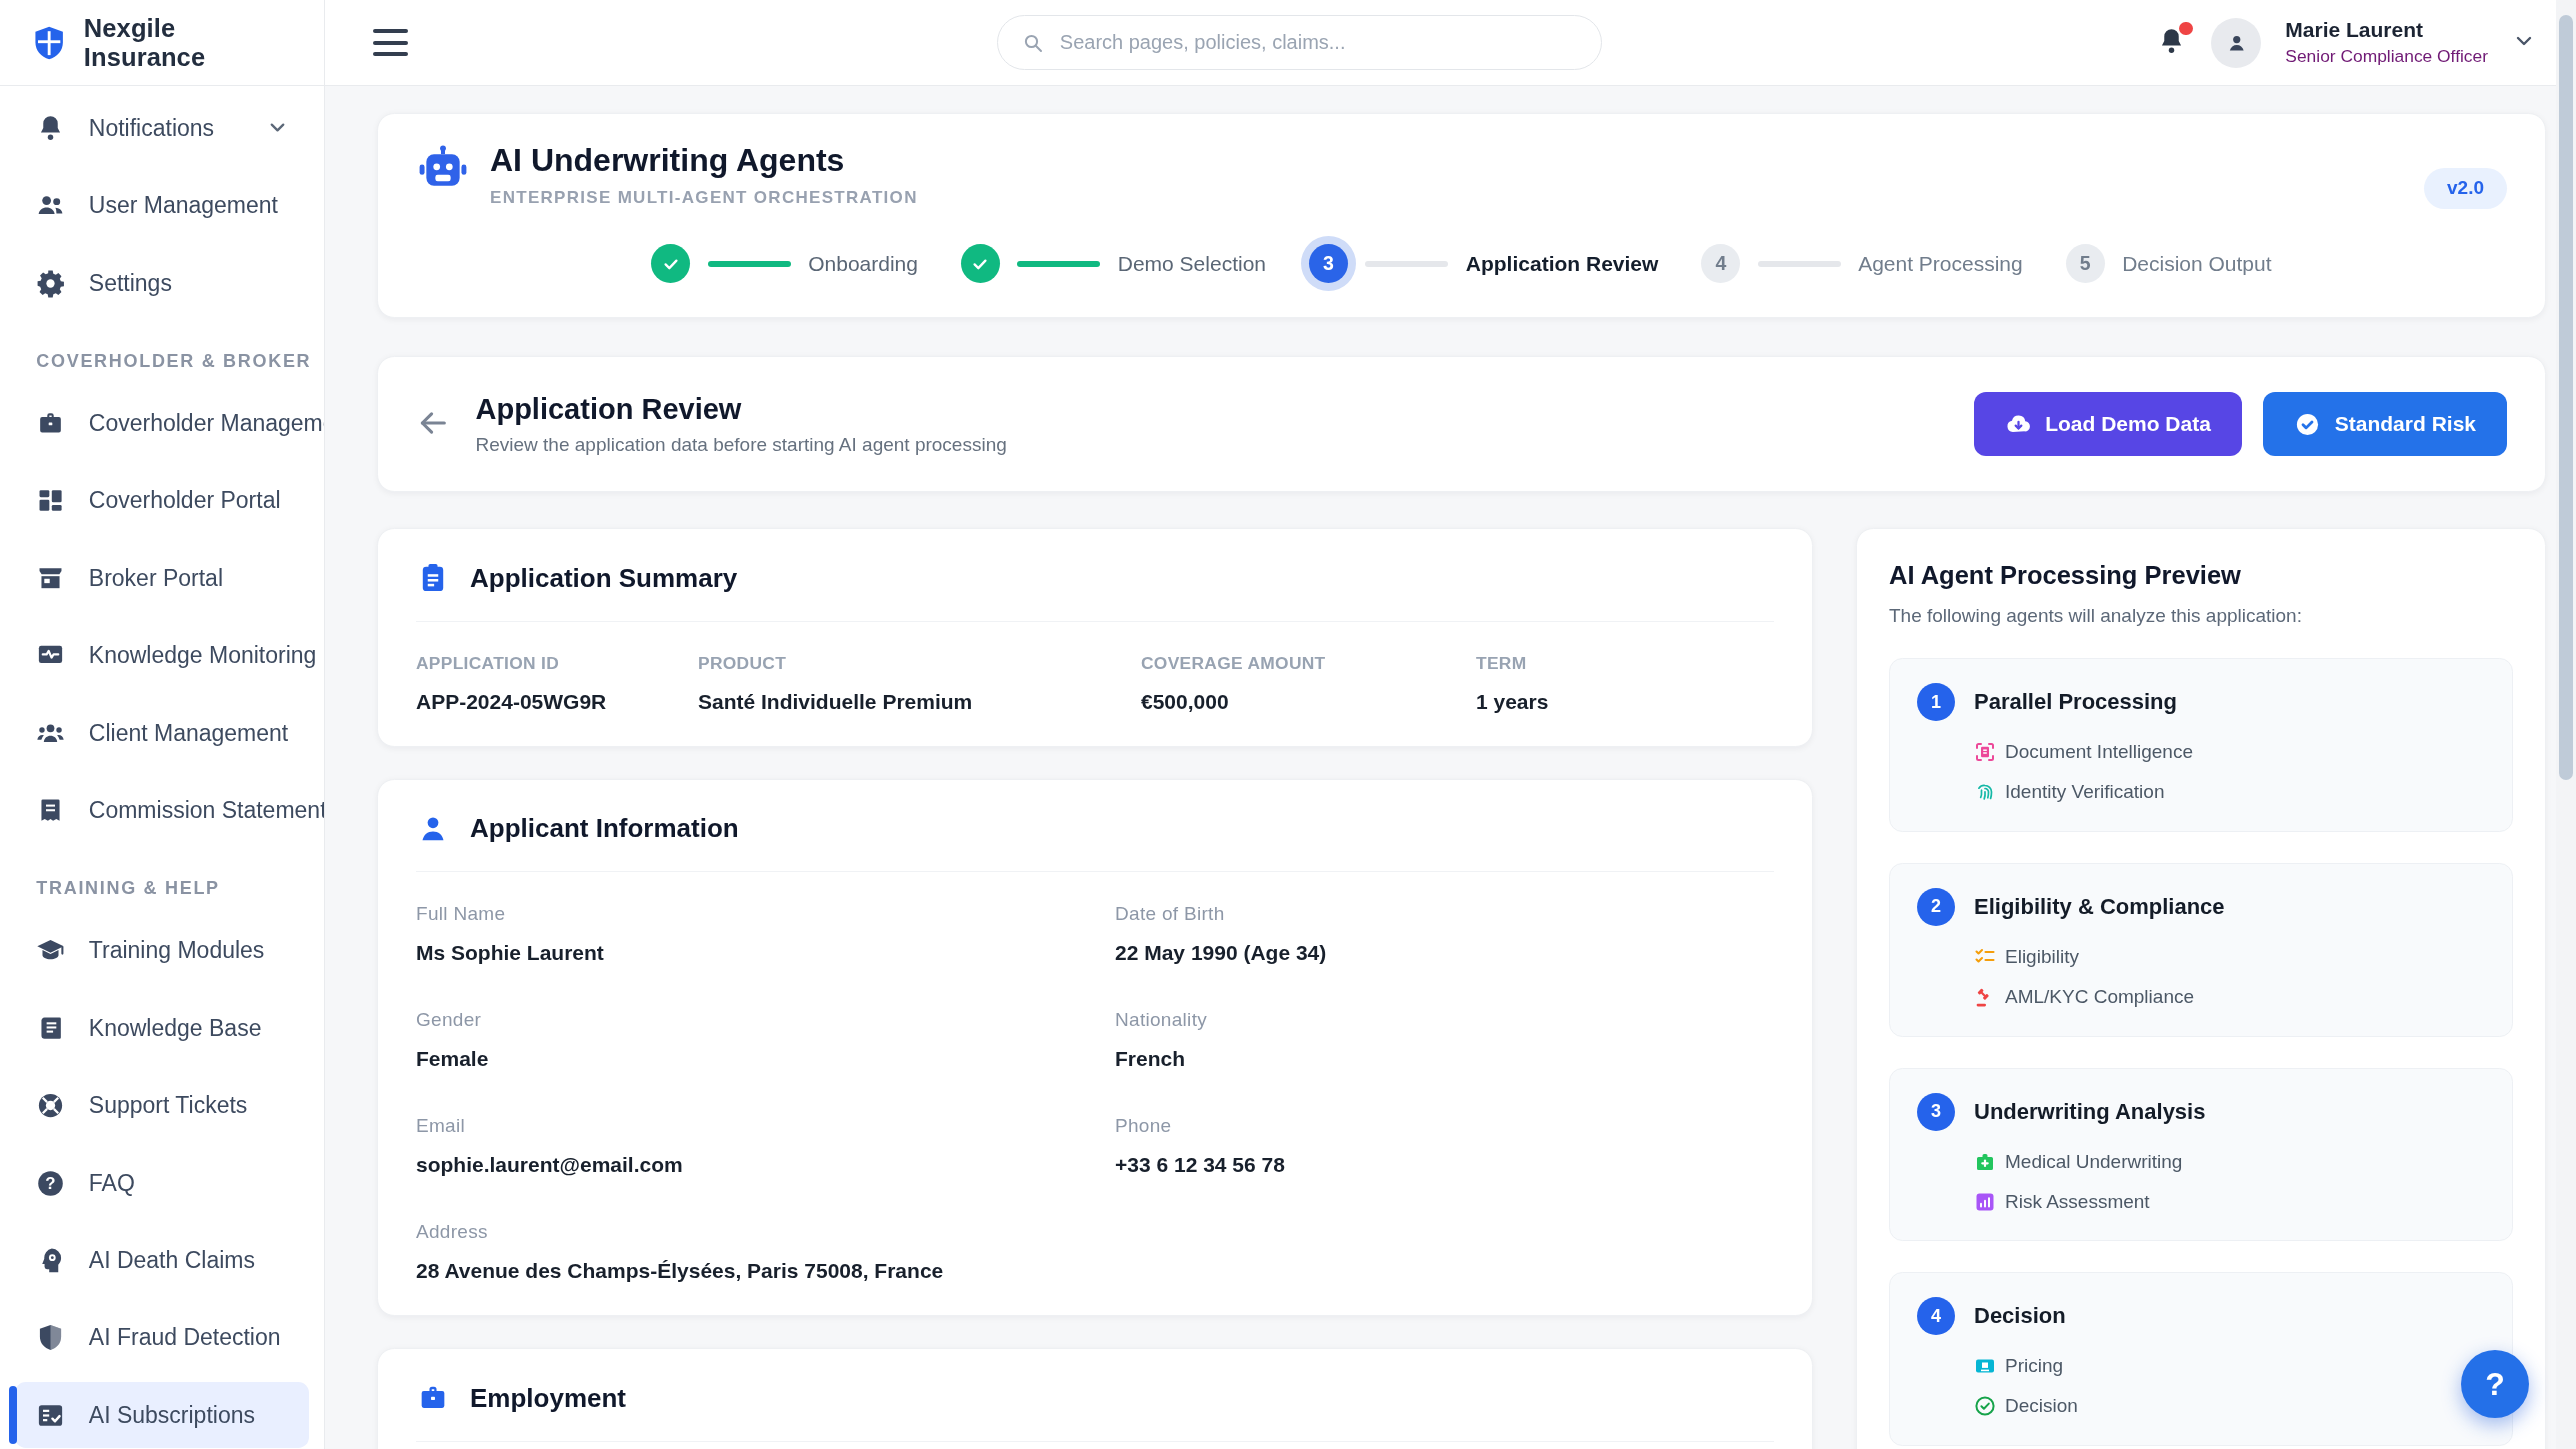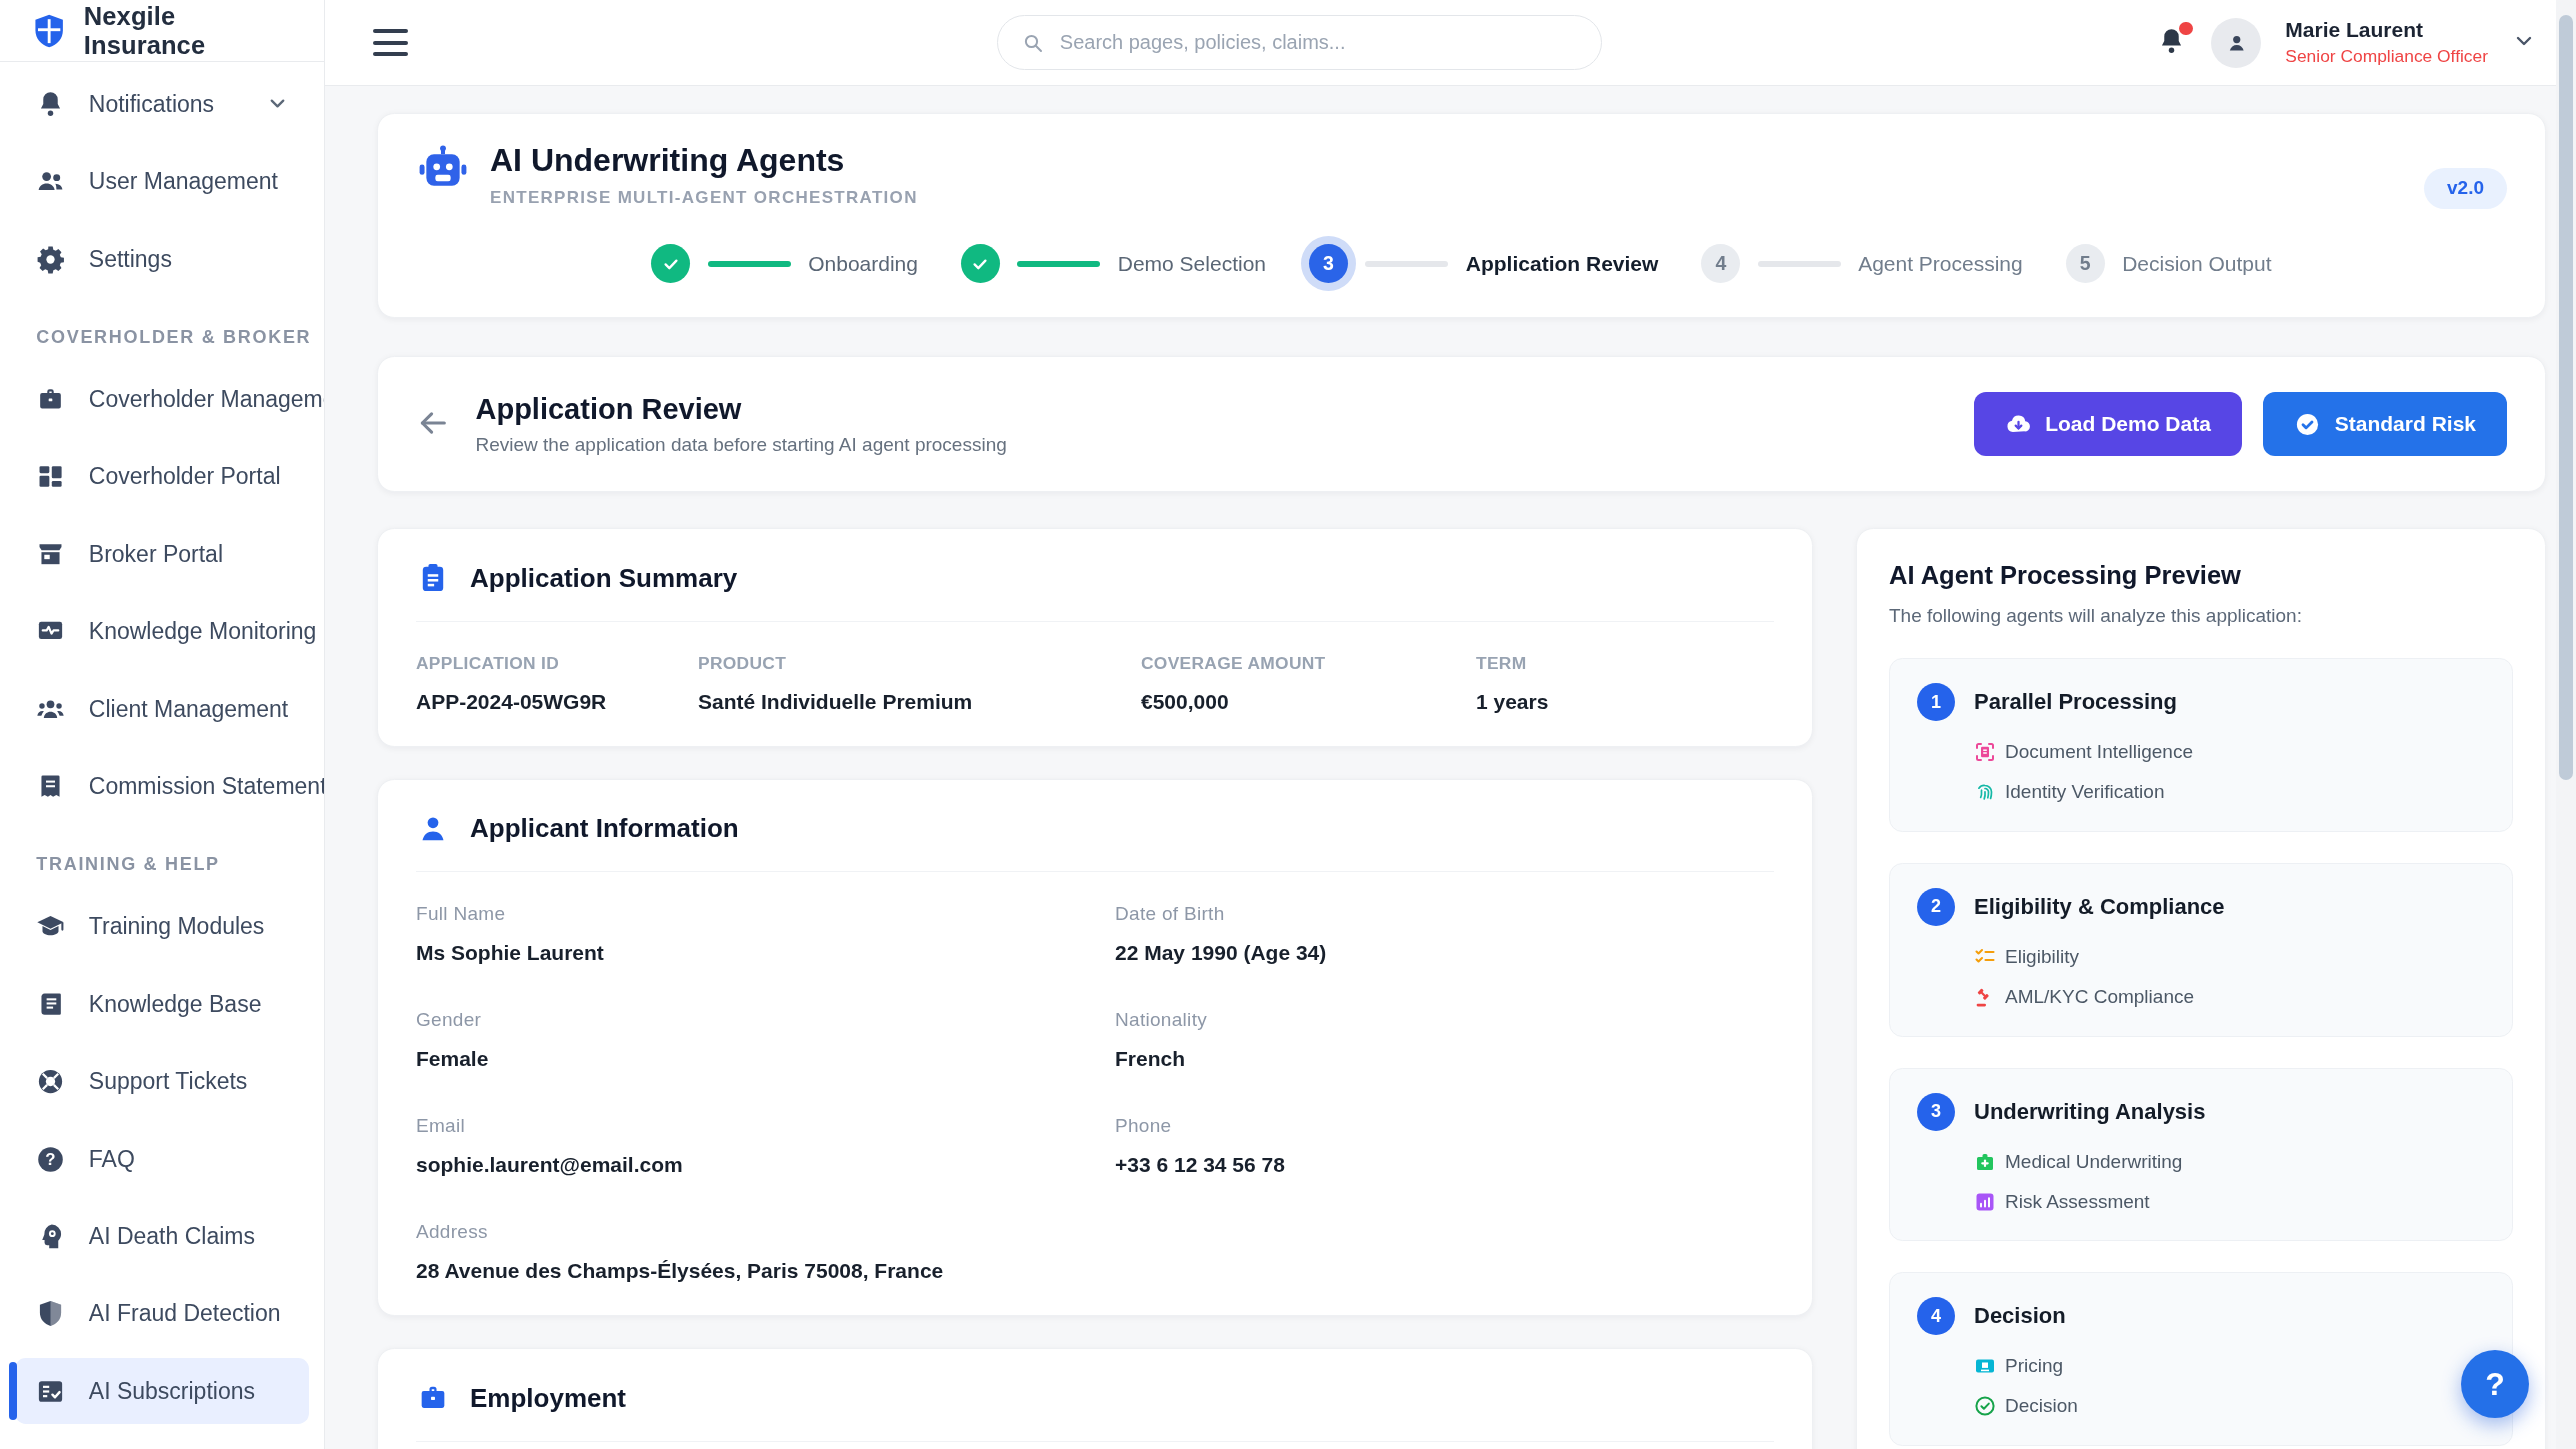--- a/index.html
+++ b/index.html
@@ -1,21 +1,21 @@
 <!DOCTYPE html>
 <html style="font-size:10.7px"><head>
 <meta charset="utf-8">
 <style>
   * { margin:0; padding:0; box-sizing:border-box; }
   html,body { width:2576px; height:1449px; overflow:hidden; font-family:"Liberation Sans","DejaVu Sans",sans-serif; background:#f6f7f9; }
   .app { display:flex; width:2576px; height:1449px; }
 
   
   .sidebar { width:325px; min-width:325px; height:100%; background:#fff; border-right:1.3px solid #e9ebee; display:flex; flex-direction:column; }
-  .brand { height:62px; display:flex; align-items:center; padding:0 29.5px; border-bottom:1.3px solid #e9ebee; gap:16px; }
+  .brand { height:86px; display:flex; align-items:center; padding:0 29.5px; border-bottom:1.3px solid #e9ebee; gap:16px; }
   .brand svg { width:40px; height:40px; }
   .brand-name { font-size:25.5px; font-weight:700; color:#232e3f; letter-spacing:0.1px; }
   .nav { padding:9.4px 14.8px 0 14.8px; overflow:hidden; flex:1; }
   .nav-item { display:flex; align-items:center; height:66px; margin-bottom:11.4px; padding:0 20px; border-radius:10.7px; gap:23px; cursor:pointer; position:relative; }
   .nav-item svg { width:31px; height:31px; color:#3c4961; flex:0 0 31px; }
   .nav-item .lbl { font-size:23px; color:#3d4a5f; font-weight:500; white-space:nowrap; }
   .nav-item .chev { margin-left:auto; }
   .nav-item .chev svg { width:23px; height:23px; color:#5c6878; }
   .nav-item.active { background:#e9efff; }
   .nav-item.active::before { content:""; position:absolute; left:-5.4px; top:4px; bottom:4px; width:8px; border-radius:5.4px; background:#2563eb; }
@@ -31,21 +31,21 @@
   .searchbox input { border:none; outline:none; flex:1; font-size:20px; color:#000000; font-family:inherit; background:transparent; }
   .searchbox input::placeholder { color:#9aa4b2; }
   .top-right { margin-left:auto; display:flex; align-items:center; gap:24px; }
   .bell-wrap { position:relative; cursor:pointer; background:none; border:none; }
   .bell-wrap svg { width:31px; height:31px; color:#2d3848; }
   .bell-dot { position:absolute; top:-4px; right:-5.4px; width:13.4px; height:13.4px; border-radius:50%; background:#ef4444; }
   .avatar { width:50px; height:50px; border-radius:50%; background:#e8eaee; display:flex; align-items:center; justify-content:center; }
   .avatar svg { width:25.5px; height:25.5px; color:#39455a; }
   .user-meta { display:flex; flex-direction:column; gap:4px; }
   .user-name { font-size:21px; font-weight:700; color:#1c2433; }
-  .user-role { font-size:17.4px; color:#ef4444; }
+  .user-role { font-size:17.4px; color:#701a75; }
   .chev-btn { background:none; border:none; cursor:pointer; }
   .chev-btn svg { width:24px; height:24px; color:#4a5568; }
 
   .content { flex:1; padding:27px 30px 0 52px; overflow:hidden; }
 
   .card { background:#fff; border-radius:17.4px; box-shadow:0 1.3px 6.7px rgba(16,24,40,.05); border:0.7px solid #eef0f3; }
 
   
   .header-card { padding:28px 38px 34px 38px; position:relative; }
   .title-row { display:flex; align-items:flex-start; gap:20px; }

